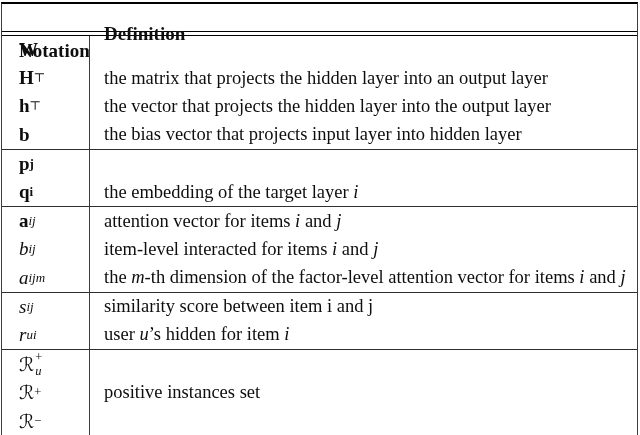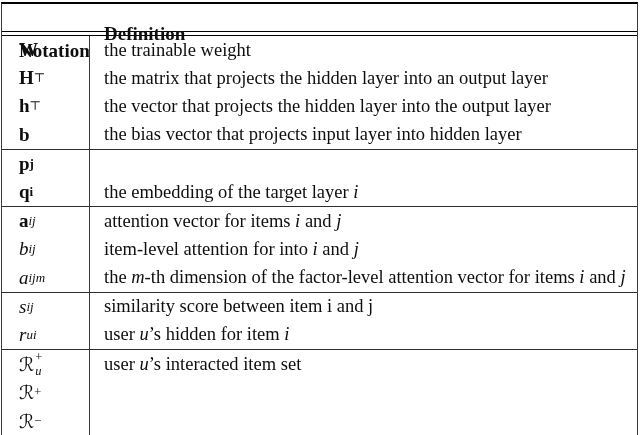--- a/index.html
+++ b/index.html
@@ -90,21 +90,20 @@
   <div class="hdr-row">
     <div class="c1">Notation</div>
     <div class="c2">Definition</div>
   </div>
   <div class="body-groups">
       <div class="group">
         <div class="row">
           <div class="c1">
             <span class="b">W</span>
           </div>
-          <div class="c2"><span class="">the trainable weight</span></div>
         </div>
         <div class="row">
           <div class="c1">
             <span class="b">H</span>
             <span class="sup">⊤</span>
           </div>
           <div class="c2"><span class="">the matrix that projects the hidden layer into an output layer</span></div>
         </div>
         <div class="row">
           <div class="c1">
@@ -141,21 +140,21 @@
             <span class="b">a</span>
             <span class="i sub">ij</span>
           </div>
           <div class="c2"><span class="">attention vector for items </span><span class="i">i</span><span class=""> and </span><span class="i">j</span></div>
         </div>
         <div class="row">
           <div class="c1">
             <span class="i">b</span>
             <span class="i sub">ij</span>
           </div>
-          <div class="c2"><span class="">item-level attention for into </span><span class="i">i</span><span class=""> and </span><span class="i">j</span></div>
+          <div class="c2"><span class="">item-level interacted for items </span><span class="i">i</span><span class=""> and </span><span class="i">j</span></div>
         </div>
         <div class="row">
           <div class="c1">
             <span class="i">a</span>
             <span class="i sub">ijm</span>
           </div>
           <div class="c2"><span class="">the </span><span class="i">m</span><span class="">-th dimension of the factor-level attention vector for items </span><span class="i">i</span><span class=""> and </span><span class="i">j</span></div>
         </div>
       </div>
       <div class="group">
@@ -176,27 +175,27 @@
       </div>
       <div class="group">
         <div class="row">
           <div class="c1">
             <span class="cal">ℛ</span>
             <span class="stack">
               <span class="s-sup">+</span>
               <span class="s-sub i">u</span>
             </span>
           </div>
-          <div class="c2"><span class="">user </span><span class="i">u</span><span class="">’s interacted item set</span></div>
         </div>
         <div class="row">
           <div class="c1">
             <span class="cal">ℛ</span>
             <span class="sup">+</span>
           </div>
+          <div class="c2"><span class="">positive instances set</span></div>
         </div>
         <div class="row">
           <div class="c1">
             <span class="cal">ℛ</span>
             <span class="sup">−</span>
           </div>
         </div>
       </div>
     </div>
 </div>

